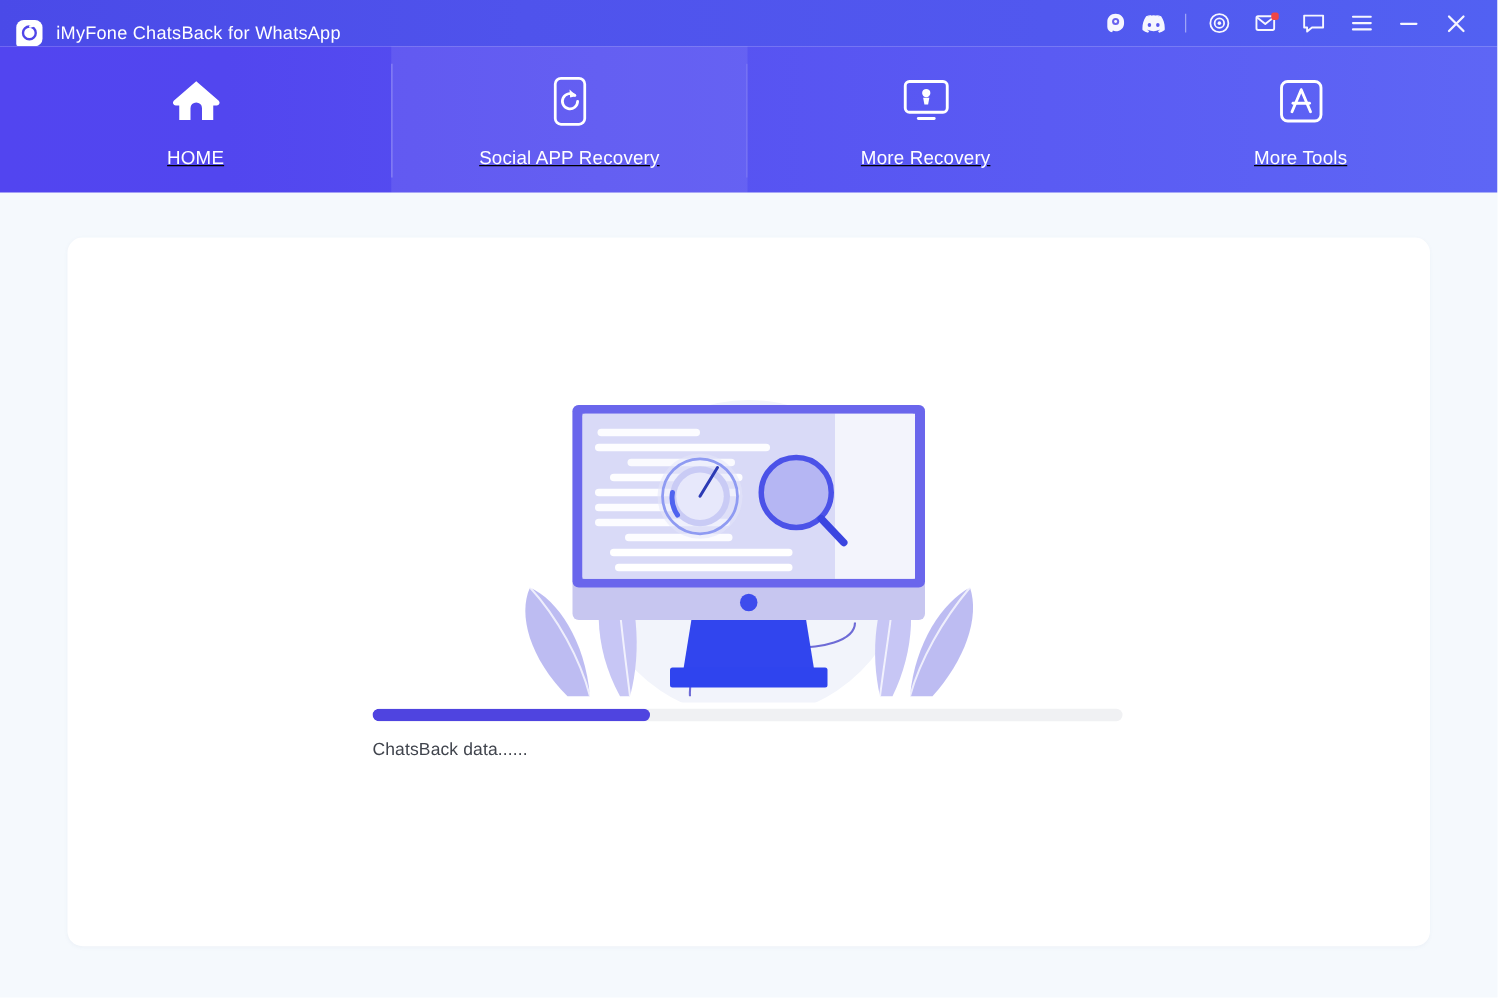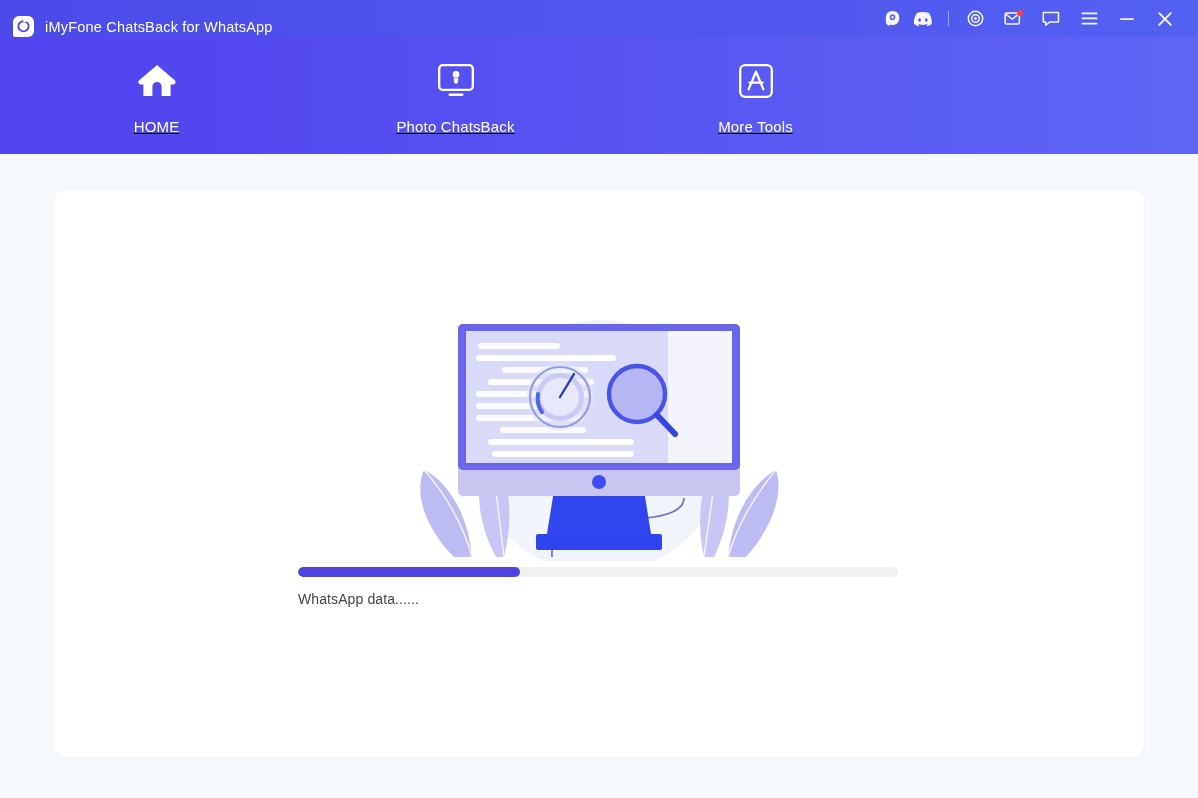--- a/index.html
+++ b/index.html
@@ -199,31 +199,41 @@
 
     <div class="tab tab-home">
       <div class="tab-icon">
         <svg width="40" height="36" viewBox="0 0 40 36">
           <path d="M20 2 L38 17.5 a2.3 2.3 0 0 1 -1.6 3.9 H33.6 V33 H24.6 V23.5 a4.6 4.6 0 0 0 -9.2 0 V33 H6.4 V21.4 H3.6 A2.3 2.3 0 0 1 2 17.5 Z" fill="#ffffff"></path>
         </svg>
       </div>
       <div class="tab-label">HOME</div>
     </div>
 
+    <div class="tab tab-social">
+      <div class="tab-icon">
+        <svg width="30" height="40" viewBox="0 0 30 40">
+          <rect x="3.2" y="1.6" width="23.6" height="36.8" rx="4.6" fill="none" stroke="#ffffff" stroke-width="2.2"></rect>
+          <path d="M21.1 20a6.1 6.1 0 1 1 -2.2 -4.7" fill="none" stroke="#ffffff" stroke-width="2.2" stroke-linecap="round"></path>
+          <path d="M14.6 10.6 L20.2 15.8 L15.1 17.0 Z" fill="#ffffff"></path>
+        </svg>
+      </div>
+      <div class="tab-label">Social APP Recovery</div>
+    </div>
 
     <div class="tab tab-photo">
       <div class="tab-icon">
         <svg width="38" height="36" viewBox="0 0 38 36">
           <rect x="2.2" y="2.2" width="33.6" height="24.6" rx="3.4" fill="none" stroke="#ffffff" stroke-width="2.3"></rect>
           <circle cx="19" cy="11.4" r="3.3" fill="#ffffff"></circle>
           <path d="M16.5 15.2 h5 l-1.0 5.4 h-3.0 z" fill="#ffffff"></path>
           <rect x="11.5" y="30.6" width="15" height="2.3" rx="1.1" fill="#ffffff"></rect>
         </svg>
       </div>
-      <div class="tab-label">Photo ChatsBack</div>
+      <div class="tab-label">More Recovery</div>
     </div>
 
     <div class="tab tab-more">
       <div class="tab-icon">
         <svg width="36" height="36" viewBox="0 0 36 36">
           <rect x="2.2" y="2.2" width="31.6" height="31.6" rx="5.0" fill="none" stroke="#ffffff" stroke-width="2.3"></rect>
           <path d="M18 8.8 L25.4 26.4 M18 8.8 L10.6 26.4" fill="none" stroke="#ffffff" stroke-width="2.3" stroke-linecap="round"></path>
           <path d="M11.4 19.6 H24.6" stroke="#ffffff" stroke-width="2.3" stroke-linecap="round"></path>
         </svg>
       </div>
@@ -286,17 +296,17 @@
         <path d="M273 103 L291 122" stroke="#3a45e0" stroke-width="6" stroke-linecap="round"></path>
 
         <circle cx="215" cy="170" r="7" fill="#3d4ced"></circle>
       </svg>
     </div>
 
     <div class="progress-area">
       <div class="track">
         <div class="fill" style="width:37%"></div>
       </div>
-      <div class="status">WhatsApp data......</div>
+      <div class="status">ChatsBack data......</div>
     </div>
 
   </div>
 </div>
 
 </body></html>

